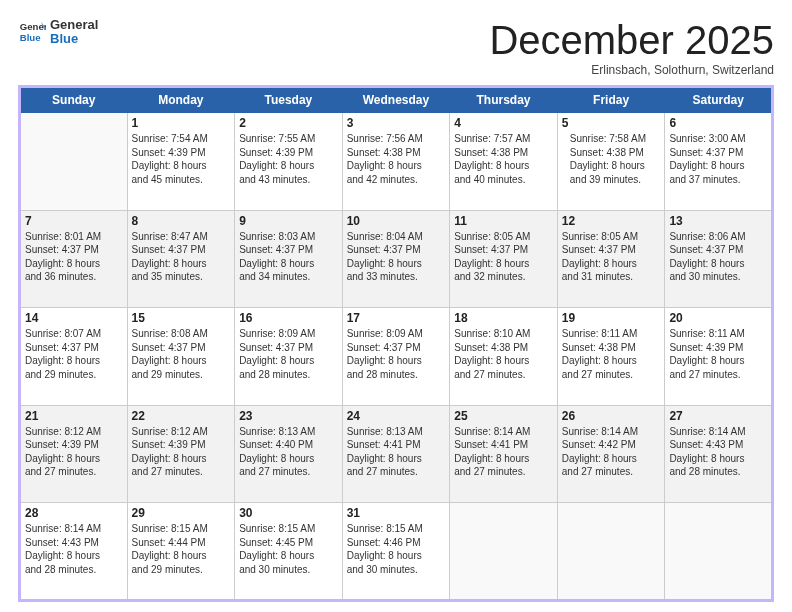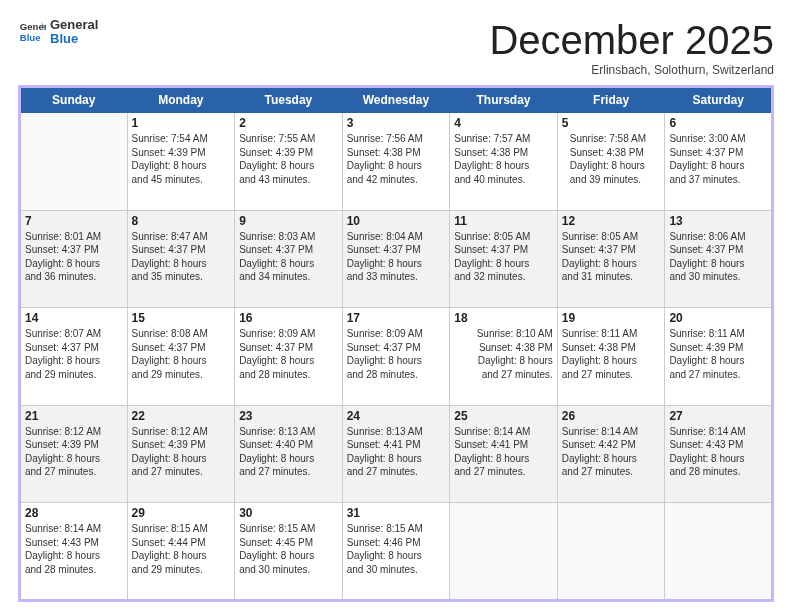--- a/index.html
+++ b/index.html
@@ -243,21 +243,21 @@
           </td>
           <td>
             <span class="day-number">17</span>
             <div class="day-info" style="white-space: pre-line;">Sunrise: 8:09 AM
 Sunset: 4:37 PM
 Daylight: 8 hours
 and 28 minutes.</div>
           </td>
           <td>
             <span class="day-number">18</span>
-            <div class="day-info" style="white-space: pre-line; text-align: right;">Sunrise: 8:10 AM
+            <div class="day-info" style="white-space: pre-line;">Sunrise: 8:10 AM
 Sunset: 4:38 PM
 Daylight: 8 hours
 and 27 minutes.</div>
           </td>
           <td>
             <span class="day-number">19</span>
             <div class="day-info" style="white-space: pre-line;">Sunrise: 8:11 AM
 Sunset: 4:38 PM
 Daylight: 8 hours
 and 27 minutes.</div>

